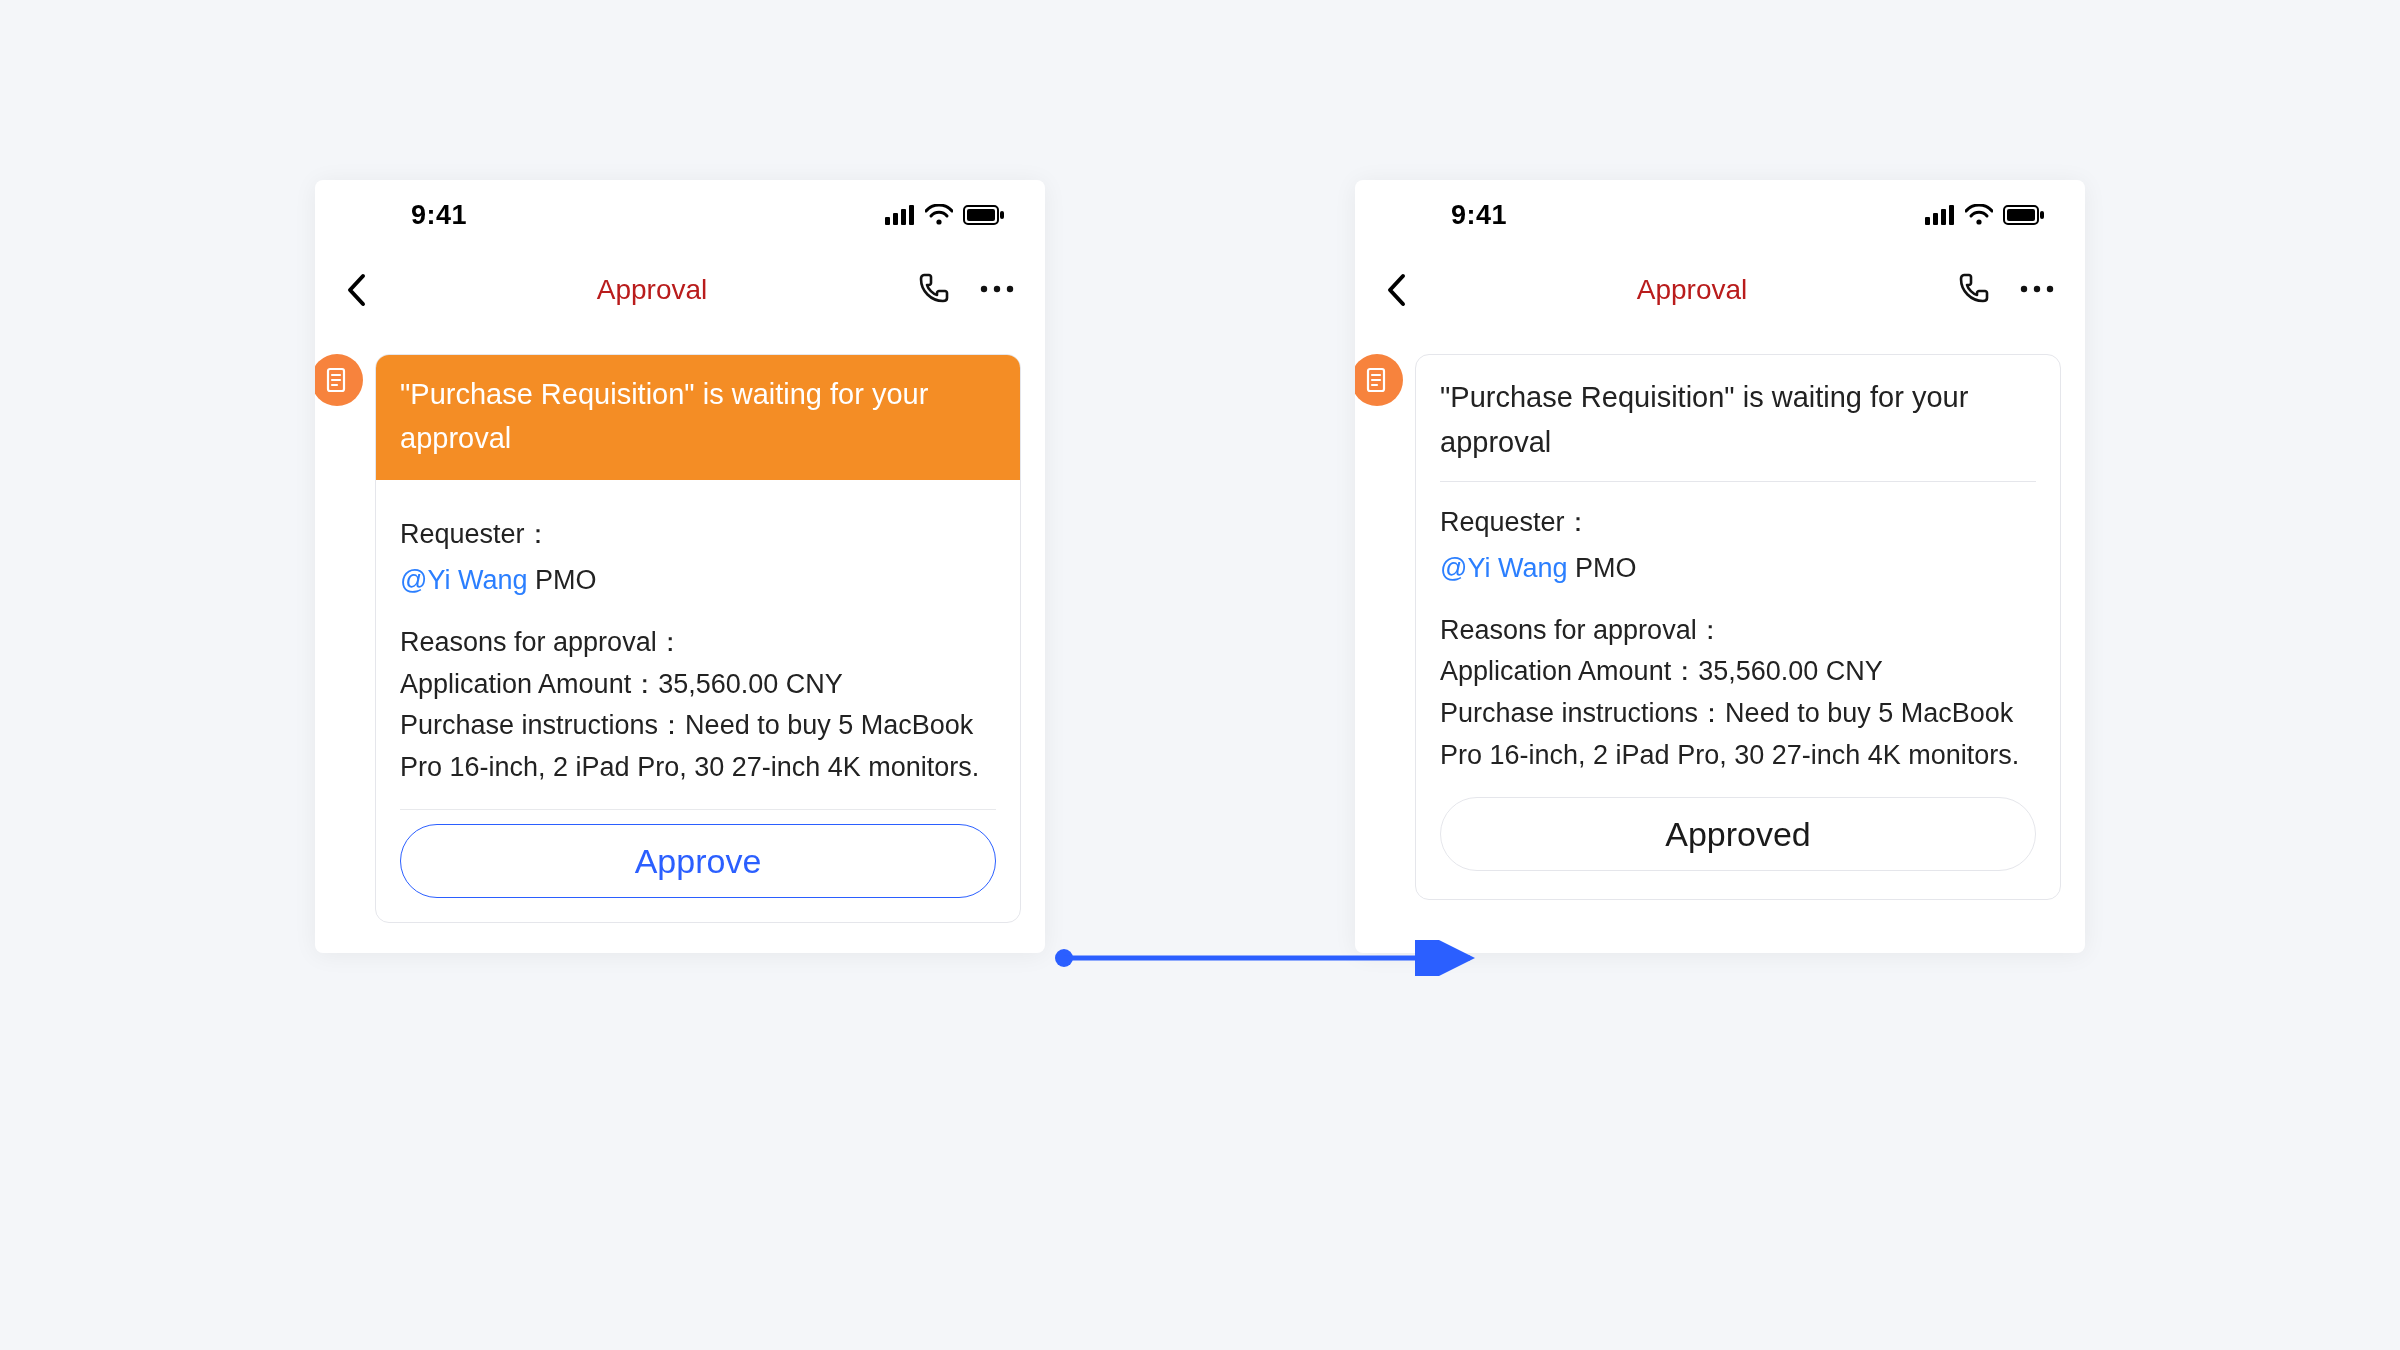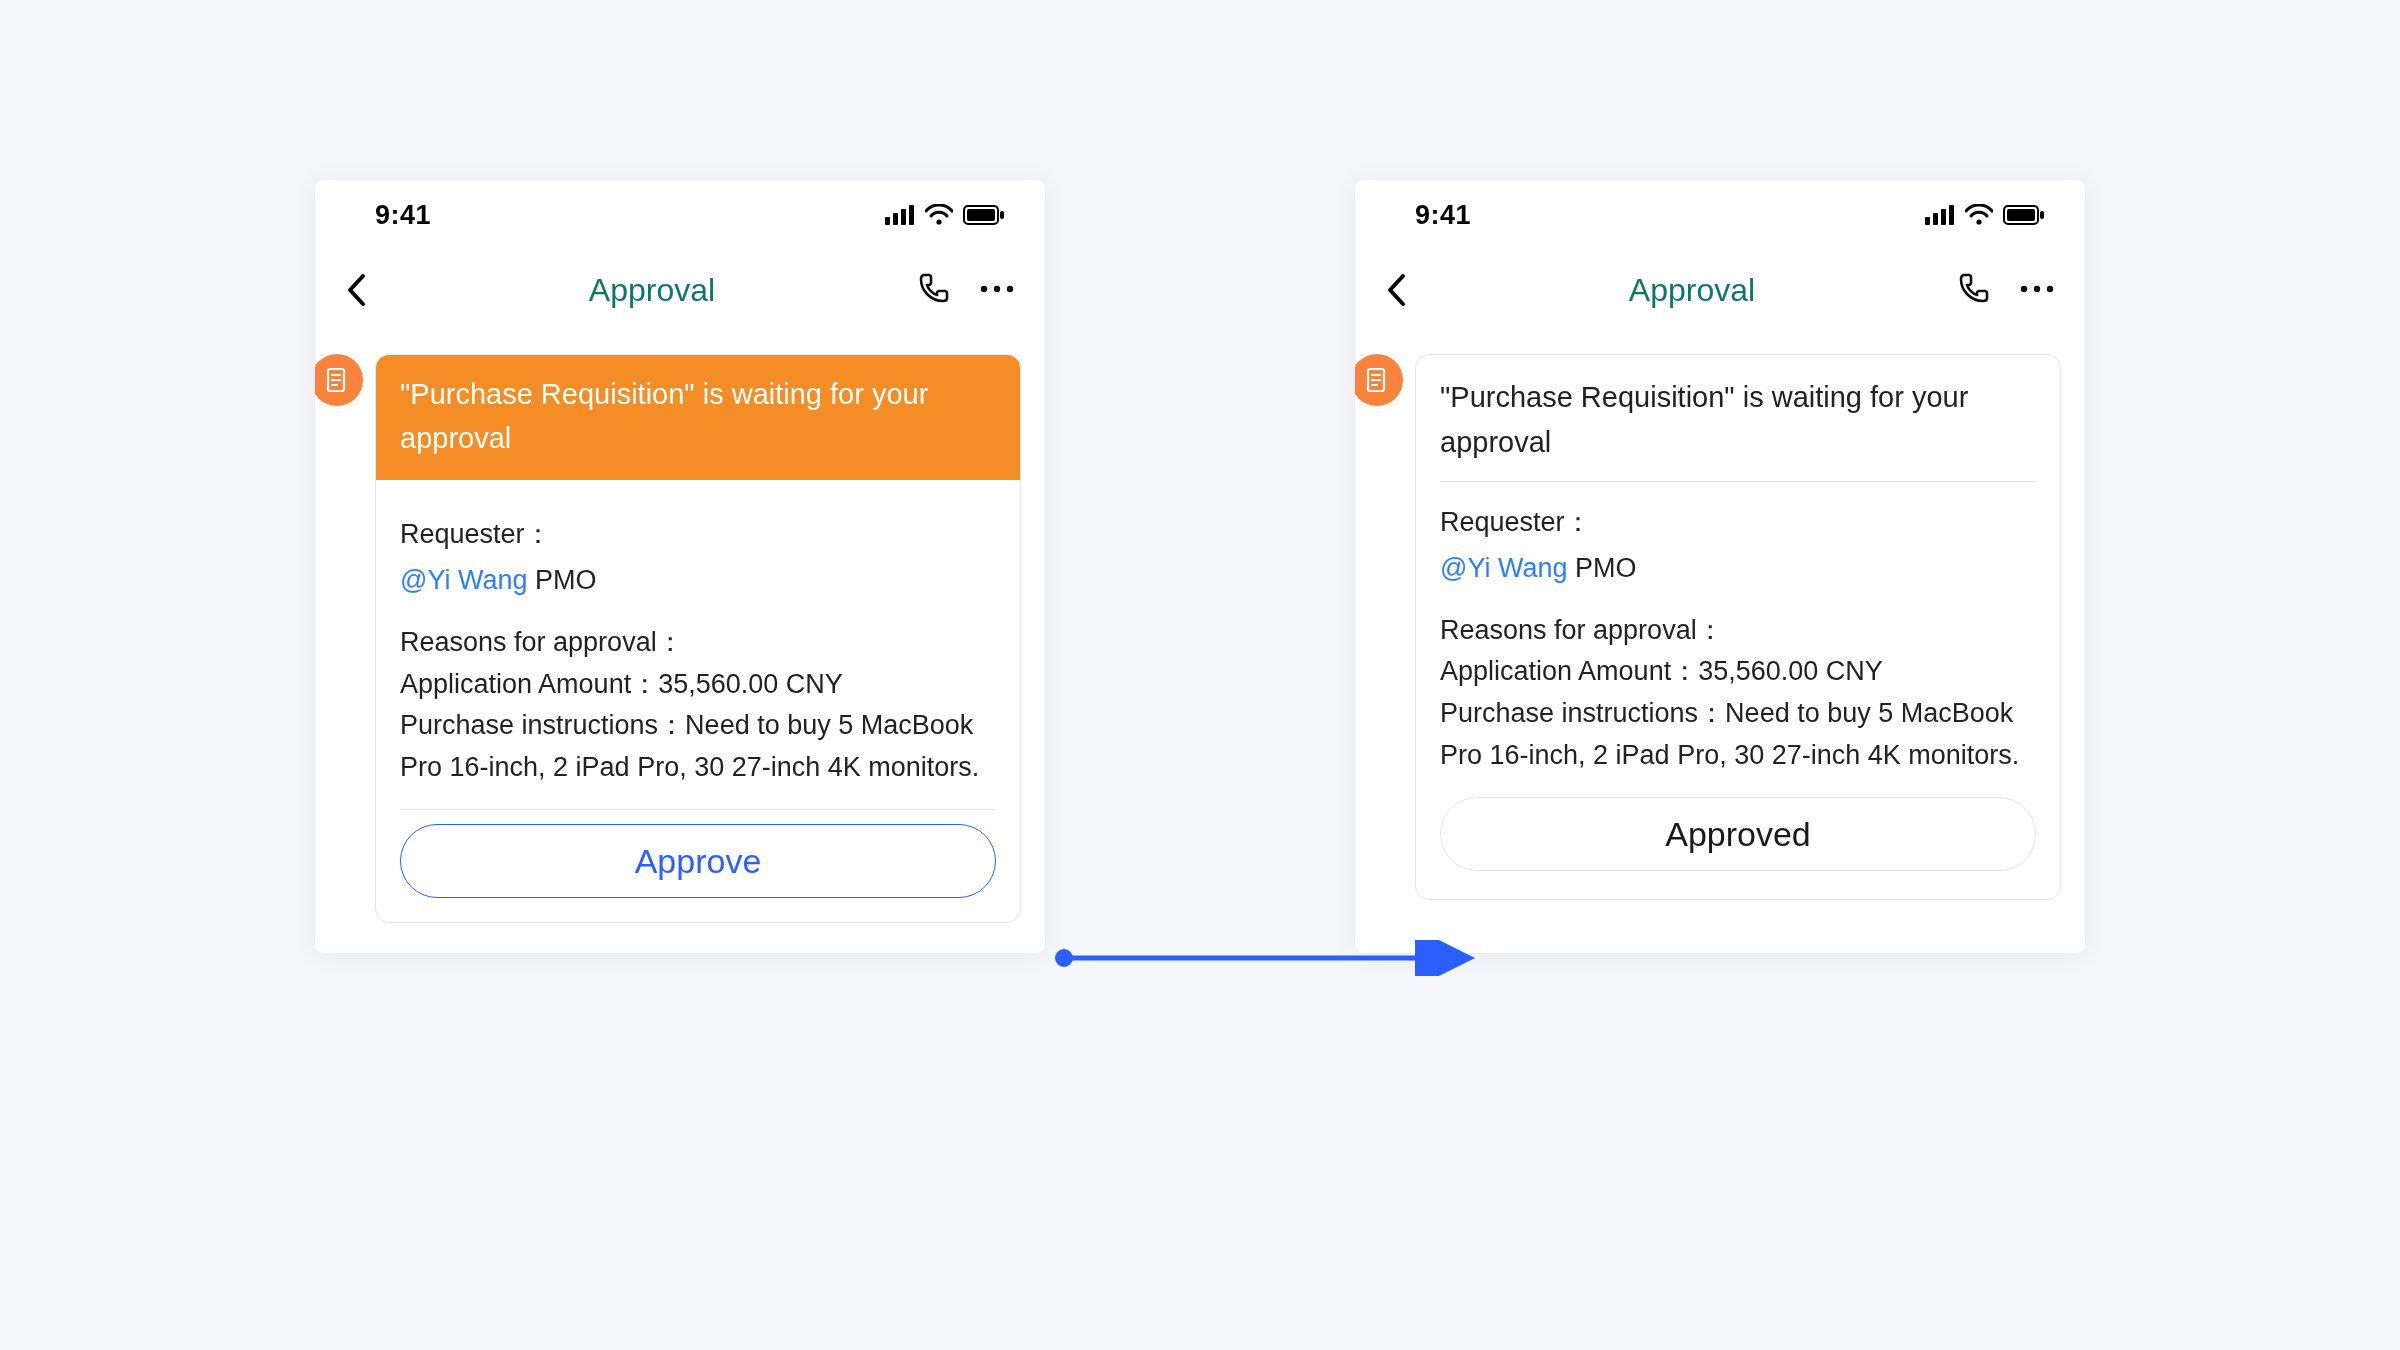--- a/index.html
+++ b/index.html
@@ -31,20 +31,21 @@
     overflow: hidden;
   }
 
   
   .statusbar {
     height: 70px;
     display: flex;
     align-items: center;
     justify-content: space-between;
     padding: 0 40px 0 60px;
+    margin-left: 36px;
   }
   .statusbar .time {
     font-size: 27px;
     font-weight: 600;
     letter-spacing: 0.5px;
   }
   .statusbar .sysicons {
     display: flex;
     align-items: center;
     gap: 10px;
@@ -59,23 +60,23 @@
   }
   .navbar .back {
     width: 52px;
     display:flex;
     align-items:center;
     justify-content:flex-start;
   }
   .navbar .title {
     flex: 1;
     text-align: center;
-    font-size: 32px;
+    font-size: 28px;
     font-weight: 400;
-    color: #0f766e;
+    color: #b91c1c;
     margin-left: -10px;
   }
   .navbar .rightgrp {
     display: flex;
     align-items: center;
     gap: 28px;
   }
 
   
   .cardrow {

